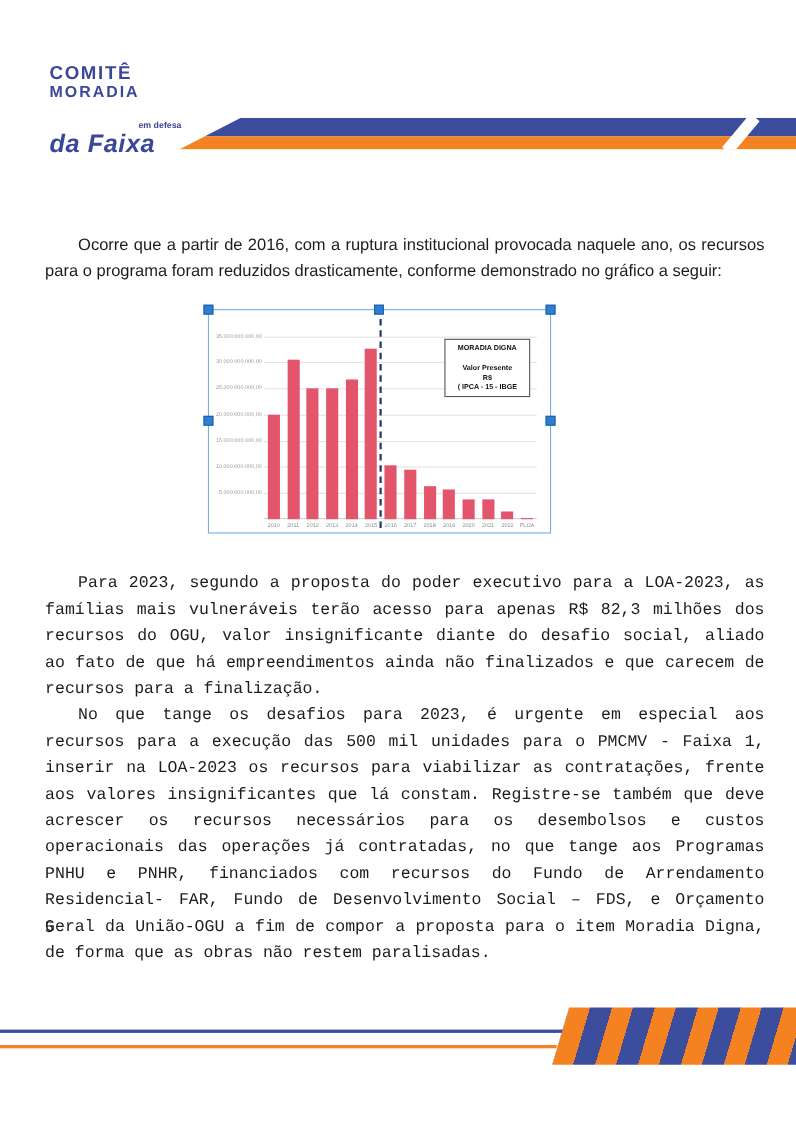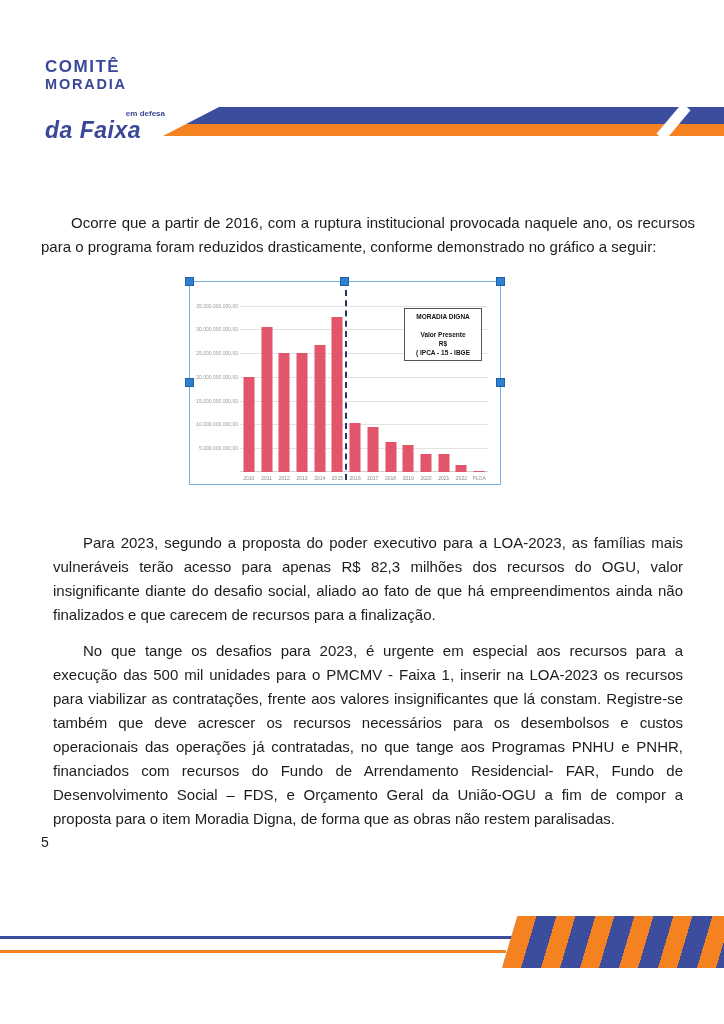--- a/index.html
+++ b/index.html
@@ -24,21 +24,21 @@
     clip-path:polygon(56px 0,100% 0,100% 100%,0 100%);}
   .top-band .blue{height:17px;}
   .top-band .orange{height:12px;}
   .top-band .slash{position:absolute;left:505px;top:-5px;width:11px;height:40px;background:#fff;transform:rotate(40deg);}
   
   .para{position:absolute;left:41px;width:654px;font-size:15px;line-height:24px;
     text-align:justify;margin:0;}
   .para{text-indent:30px;}
   #p1{top:183px;margin-top:28px;}
   #p23{top:519px;}
-  #p23 p{margin:12px;text-indent:30px;text-align:justify;}
+  #p23 p{margin:0;text-indent:30px;text-align:justify;font-family:Liberation Mono, monospace;}
   .page-num{position:absolute;left:41px;top:834px;font-size:14px;}
   
   .chart-frame{position:absolute;left:189px;top:281px;width:312px;height:204px;
     background:#fff;border:1px solid #79aee3;box-sizing:border-box;}
   .handle{position:absolute;width:9px;height:9px;background:#2f7fd0;border:1px solid #1f5fa8;box-sizing:border-box;}
   .h-tl{left:-5px;top:-5px;} .h-tm{left:calc(50% - 5px);top:-5px;} .h-tr{right:-5px;top:-5px;}
   .h-ml{left:-5px;top:calc(50% - 5px);} .h-mr{right:-5px;top:calc(50% - 5px);}
   .plot{position:absolute;left:50px;top:14px;width:248px;height:176px;}
   .gridline{position:absolute;left:0;width:100%;height:1px;background:#e3e3e3;}
   .baseline{position:absolute;left:0;bottom:0;width:100%;height:1px;background:#d0d0d0;}

